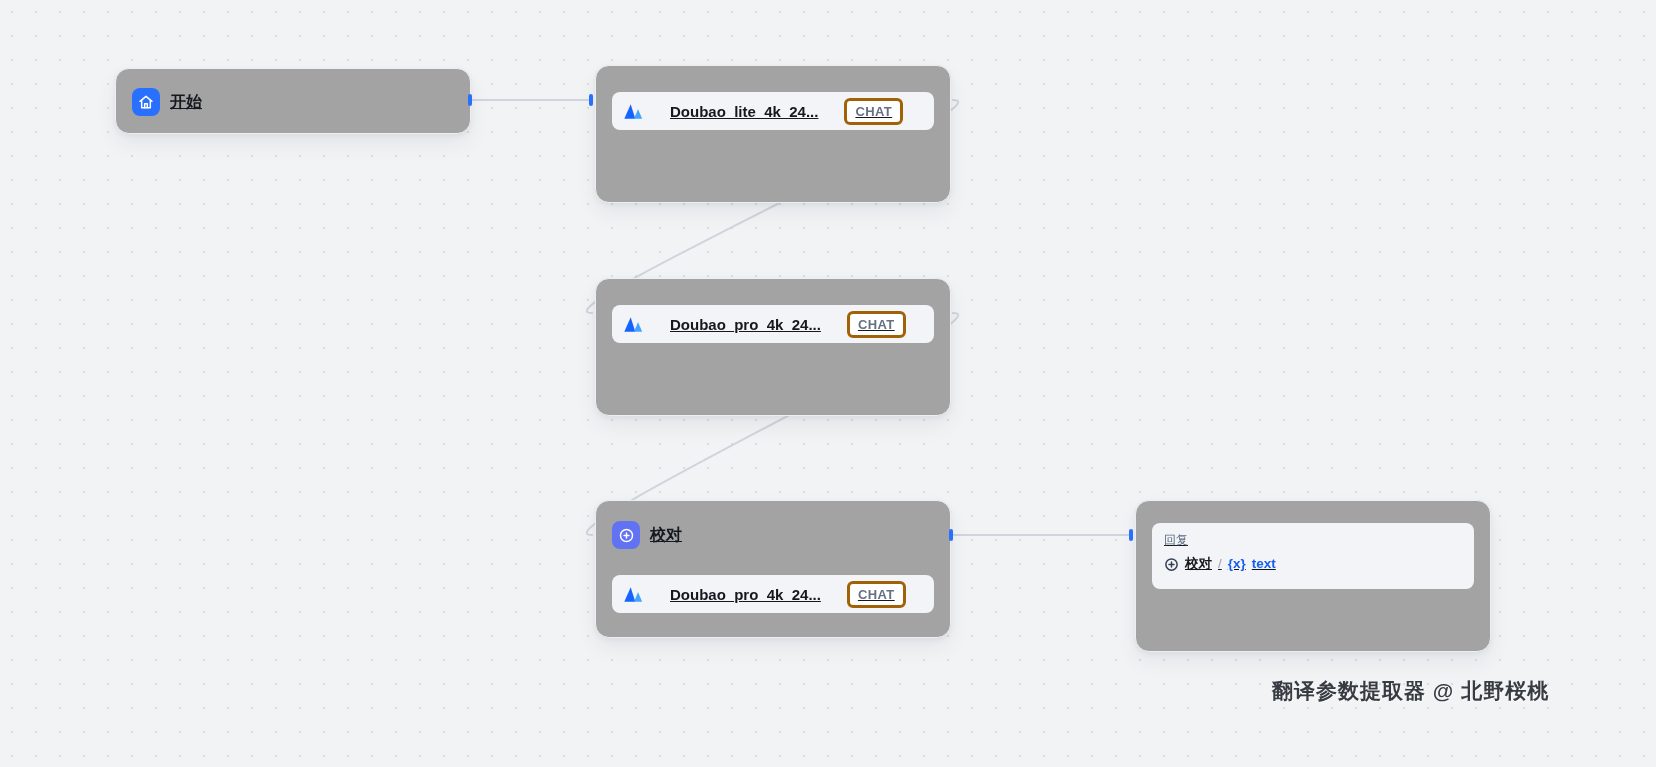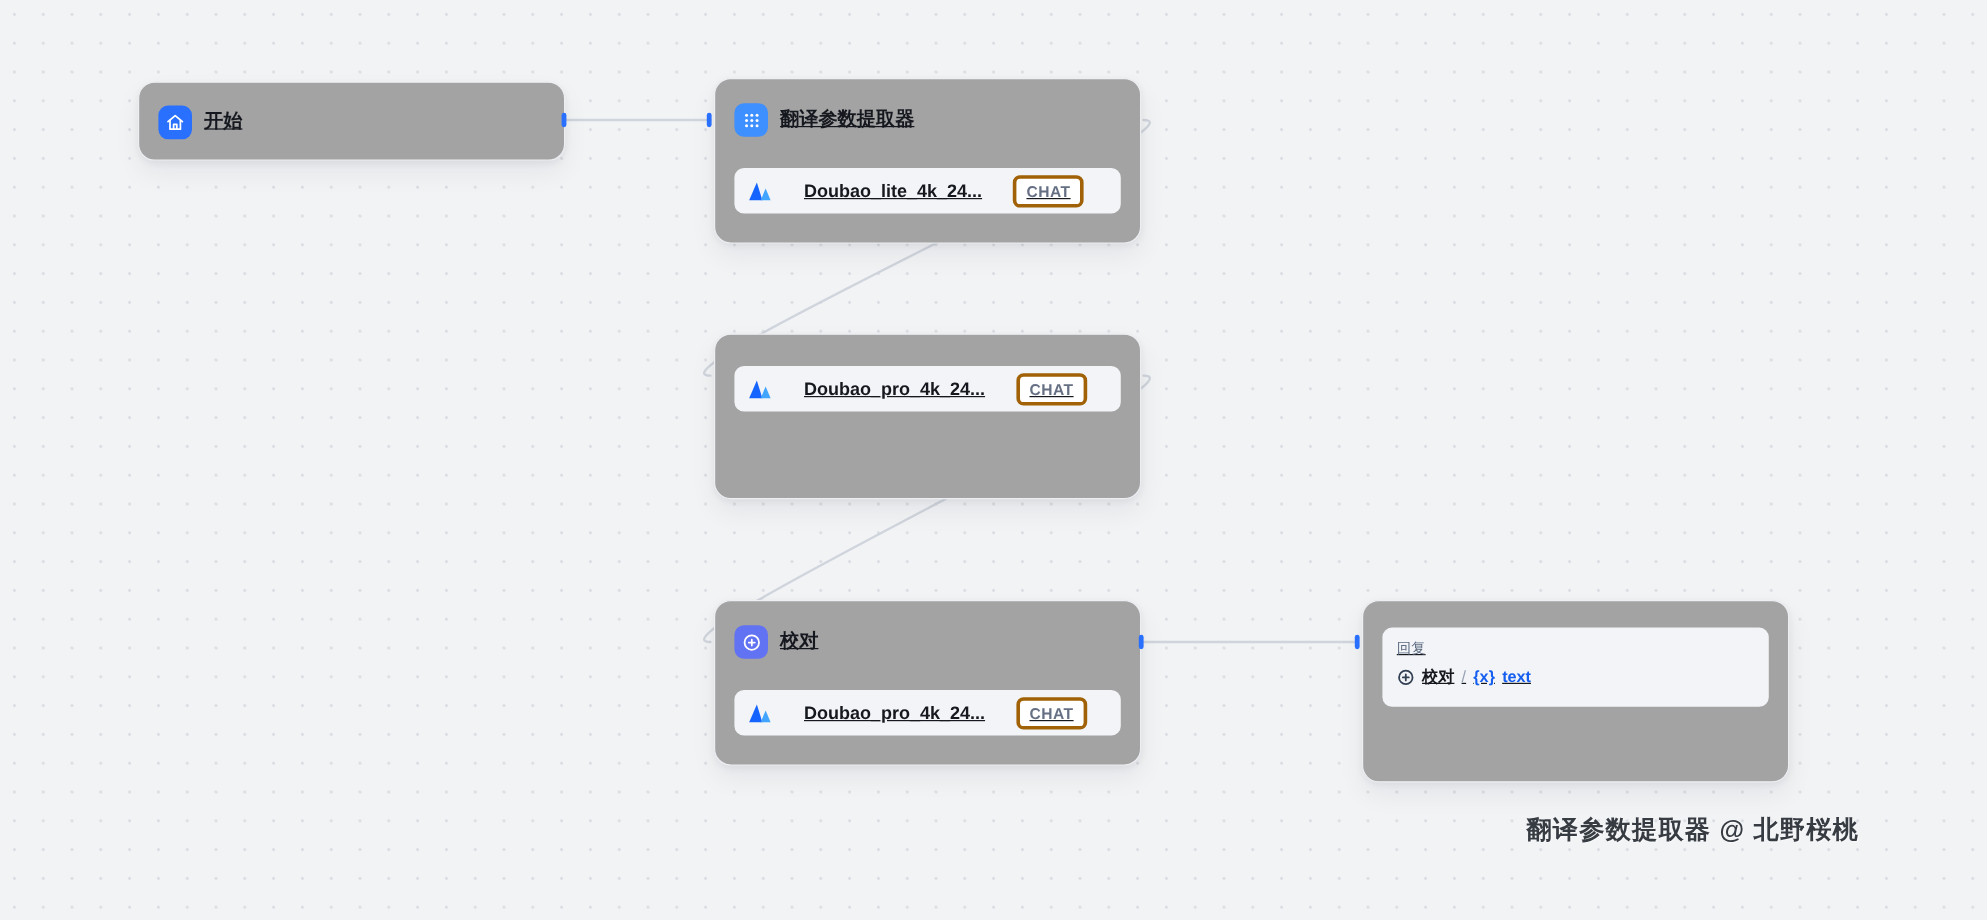--- a/index.html
+++ b/index.html
@@ -136,36 +136,20 @@
         <path d="M3 11 L12 3.5 L21 11"></path>
         <path d="M5.5 9.5 V20.5 H18.5 V9.5"></path>
         <path d="M10 20.5 V14.5 H14 V20.5"></path>
       </svg>
     </span>
     <span class="node-title">开始</span>
   </div>
 </div>
 
 <div class="node" style="left:595px; top:65px; height:138px;">
-  <div class="node-header">
-    <span class="node-icon icon-bg-extract">
-      <svg width="15" height="15" viewBox="0 0 24 24" fill="#ffffff">
-        <circle cx="5" cy="5" r="2"></circle>
-          <circle cx="12" cy="5" r="2"></circle>
-          <circle cx="19" cy="5" r="2"></circle>
-        <circle cx="5" cy="12" r="2"></circle>
-          <circle cx="12" cy="12" r="2"></circle>
-          <circle cx="19" cy="12" r="2"></circle>
-        <circle cx="5" cy="19" r="2"></circle>
-          <circle cx="12" cy="19" r="2"></circle>
-          <circle cx="19" cy="19" r="2"></circle>
-      </svg>
-    </span>
-    <span class="node-title">翻译参数提取器</span>
-  </div>
   <div class="model-bar">
     <span class="doubao-icon">
       <svg width="22" height="22" viewBox="0 0 24 24">
         <path d="M2.5 20.5 L9.5 4.5 L14.5 20.5 Z" fill="#1664ff"></path>
         <path d="M13 20.5 L17.5 10 L22 20.5 Z" fill="#41a4ff"></path>
       </svg>
     </span>
     <span class="model-name">Doubao_lite_4k_24...</span>
     <span class="chat-badge">CHAT</span>
   </div>

